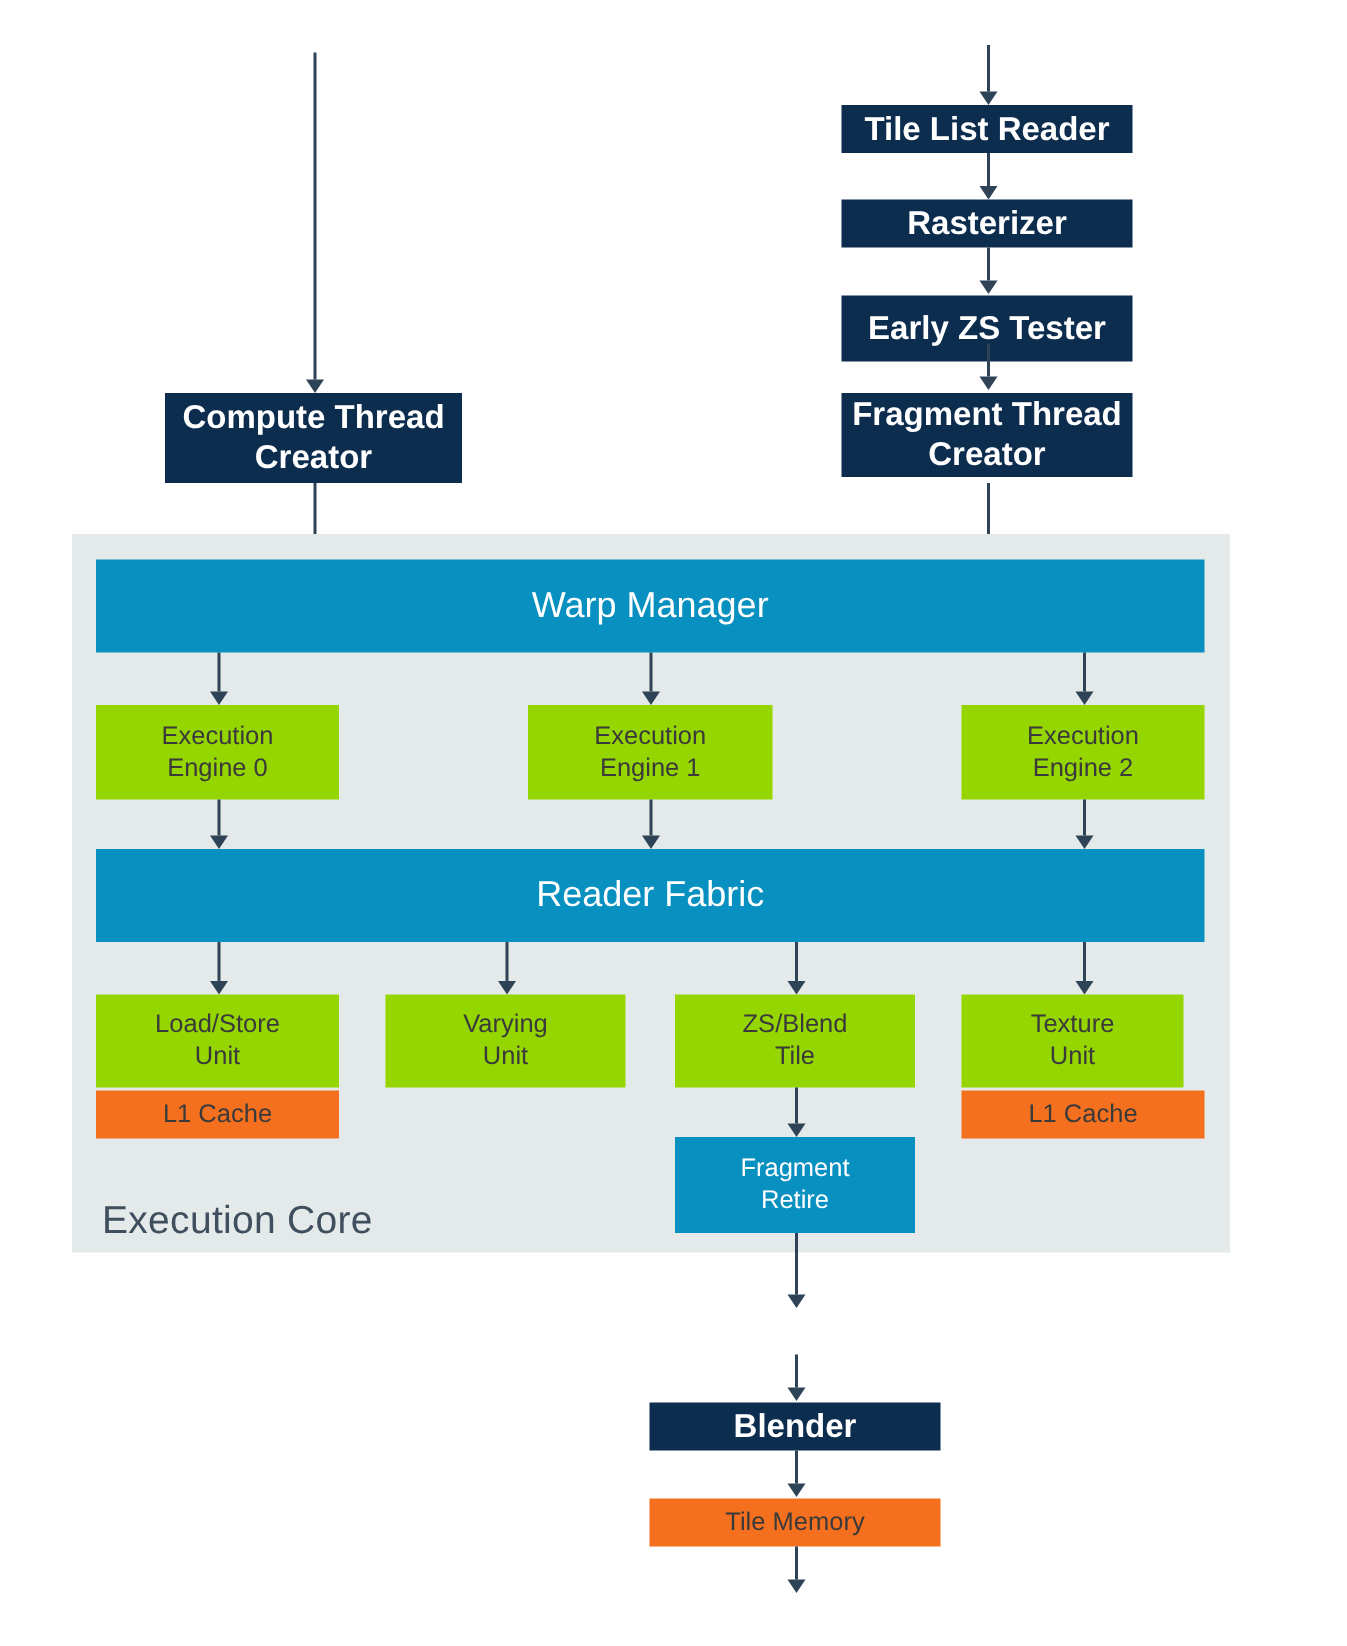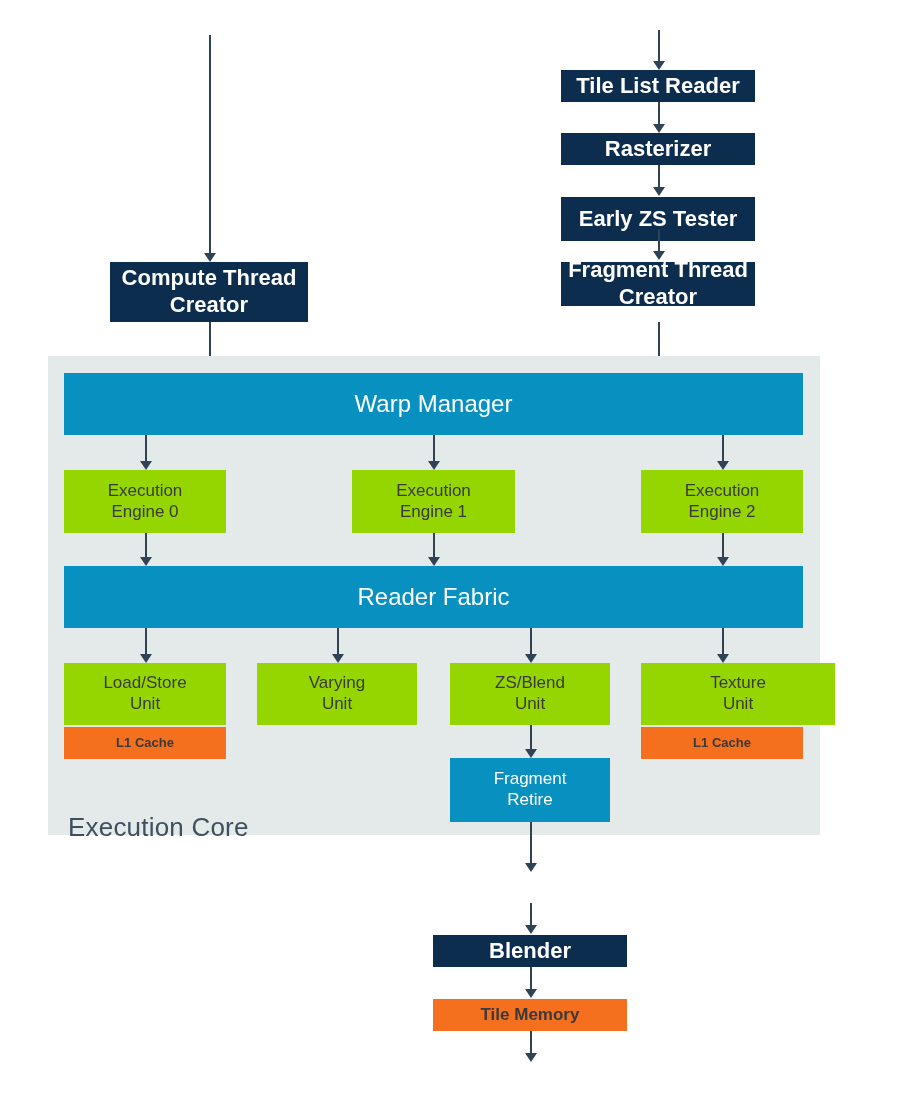--- a/index.html
+++ b/index.html
@@ -25,26 +25,26 @@
   .orange { background:#f4701f; color:#3a3a3a; }
 
   
   #exec-core-panel {
     position:absolute;
     left:48px; top:356px; width:772px; height:479px;
     background:#e4eaea;
   }
   #exec-core-label {
     position:absolute; left:68px; top:798px;
-    font-size:26px; color:#3f4f5e; letter-spacing:.2px;margin-top:14px;
+    font-size:26px; color:#3f4f5e; letter-spacing:.2px;
   }
 
   .barlabel { font-size:24px; font-weight:400; }
   .unitlabel{ font-size:17px; font-weight:400; }
-  .cachelabel{ font-size:13px; font-weight:700; }
+  .cachelabel{ font-size:17px; font-weight:400; }
 
   
   .arrow { position:absolute; }
   .arrow .shaft {
     position:absolute; left:0; top:0;
     width:2px; background:#2f4356;
   }
   .arrow .head {
     position:absolute; left:-5px;
     width:0; height:0;
@@ -88,21 +88,21 @@
 
   <div class="box navy" style="left:561px; top:197px; width:194px; height:44px;">
     <span>Early ZS Tester</span>
   </div>
 
   <div class="arrow" style="left:658px; top:229px;">
     <div class="shaft" style="height:22px;"></div>
     <div class="head" style="top:22px;"></div>
   </div>
 
-  <div class="box navy" style="left:561px; top:262px; width:194px; height:44px;">
+  <div class="box navy" style="left:561px; top:262px; width:194px; height:56px;">
     <span>Fragment Thread
 Creator</span>
   </div>
 
   <div class="box navy" style="left:110px; top:262px; width:198px; height:60px;">
     <span>Compute Thread
 Creator</span>
   </div>
 
   <div class="arrow" style="left:209px; top:322px;">
@@ -189,24 +189,24 @@
     <span>L1 Cache</span>
   </div>
 
   <div class="box green unitlabel" style="left:257px; top:663px; width:160px; height:62px;">
     <span>Varying
 Unit</span>
   </div>
 
   <div class="box green unitlabel" style="left:450px; top:663px; width:160px; height:62px;">
     <span>ZS/Blend
-Unit</span>
-  </div>
-
-  <div class="box green unitlabel" style="left:641px; top:663px; width:194px; height:62px;">
+Tile</span>
+  </div>
+
+  <div class="box green unitlabel" style="left:641px; top:663px; width:148px; height:62px;">
     <span>Texture
 Unit</span>
   </div>
   <div class="box orange cachelabel" style="left:641px; top:727px; width:162px; height:32px;">
     <span>L1 Cache</span>
   </div>
 
   <div class="arrow" style="left:530px; top:725px;">
     <div class="shaft" style="height:24px;"></div>
     <div class="head" style="top:24px;"></div>
@@ -230,21 +230,21 @@
 
   <div class="box navy" style="left:433px; top:935px; width:194px; height:32px;">
     <span>Blender</span>
   </div>
 
   <div class="arrow" style="left:530px; top:967px;">
     <div class="shaft" style="height:22px;"></div>
     <div class="head" style="top:22px;"></div>
   </div>
 
-  <div class="box orange" style="left:433px; top:999px; width:194px; height:32px; color:#3a3a3a; font-weight:700; font-size:17px;">
+  <div class="box orange" style="left:433px; top:999px; width:194px; height:32px; color:#3a3a3a; font-weight:400; font-size:17px;">
     <span>Tile Memory</span>
   </div>
 
   <div class="arrow" style="left:530px; top:1031px;">
     <div class="shaft" style="height:22px;"></div>
     <div class="head" style="top:22px;"></div>
   </div>
 
 
 </div>

